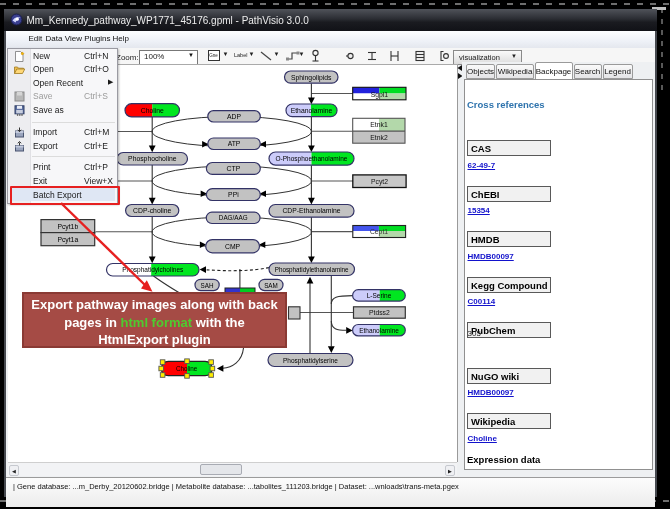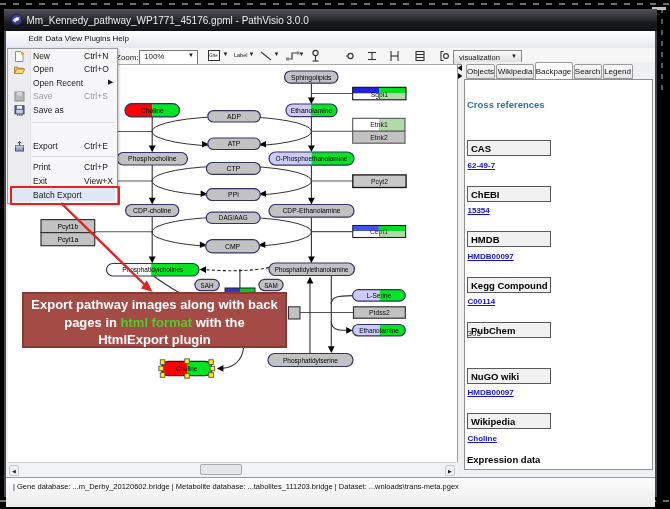--- a/index.html
+++ b/index.html
@@ -405,20 +405,29 @@
         <rect x="1" y="0.8" width="9" height="8" fill="#5b6ea0" stroke="#2e3c62"></rect>
         <rect x="3" y="0.8" width="5" height="3" fill="#e8ecf6"></rect>
         <rect x="2.2" y="5" width="6.6" height="3.4" fill="#c8cede"></rect>
         <circle cx="3.6" cy="10" r="0.8" fill="#333"></circle>
         <circle cx="5.8" cy="10" r="0.8" fill="#333"></circle>
         <circle cx="8" cy="10" r="0.8" fill="#333"></circle>
       </svg>
       <span class="lab">Save as</span>
     </div>
   <div class="msep" style="top:72.5px"></div>
+  <div class="mi" style="top:77px">
+      <svg class="micon" viewBox="0 0 11 11">
+        <rect x="1.5" y="4" width="8" height="6" fill="#9aa4bd" stroke="#4a5570"></rect>
+        <rect x="1.5" y="4" width="8" height="2" fill="#c3cadd"></rect>
+        <path d="M5.5,0.5 v4 M3.8,2.8 l1.7,1.9 1.7,-1.9" stroke="#333" fill="none"></path>
+      </svg>
+      <span class="lab">Import</span>
+      <span class="sc">Ctrl+M</span>
+    </div>
   <div class="mi" style="top:91px">
       <svg class="micon" viewBox="0 0 11 11">
         <rect x="1.5" y="4.5" width="8" height="5.5" fill="#9aa4bd" stroke="#4a5570"></rect>
         <rect x="1.5" y="4.5" width="8" height="2" fill="#c3cadd"></rect>
         <path d="M5.5,4.5 v-3 M3.8,2.3 l1.7,-1.8 1.7,1.8" stroke="#333" fill="none"></path>
       </svg>
       <span class="lab">Export</span>
       <span class="sc">Ctrl+E</span>
     </div>
   <div class="msep" style="top:107px"></div>

